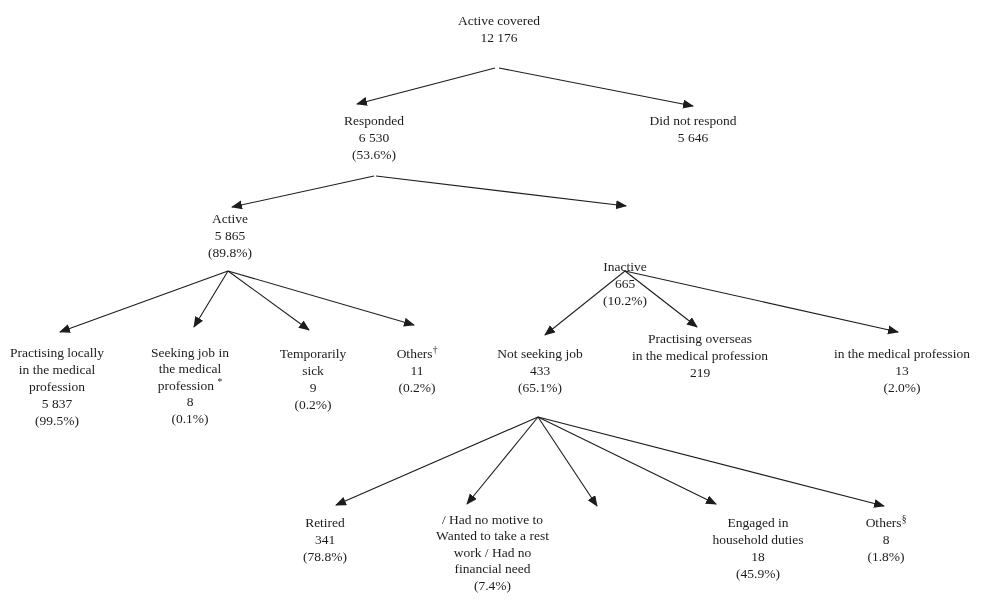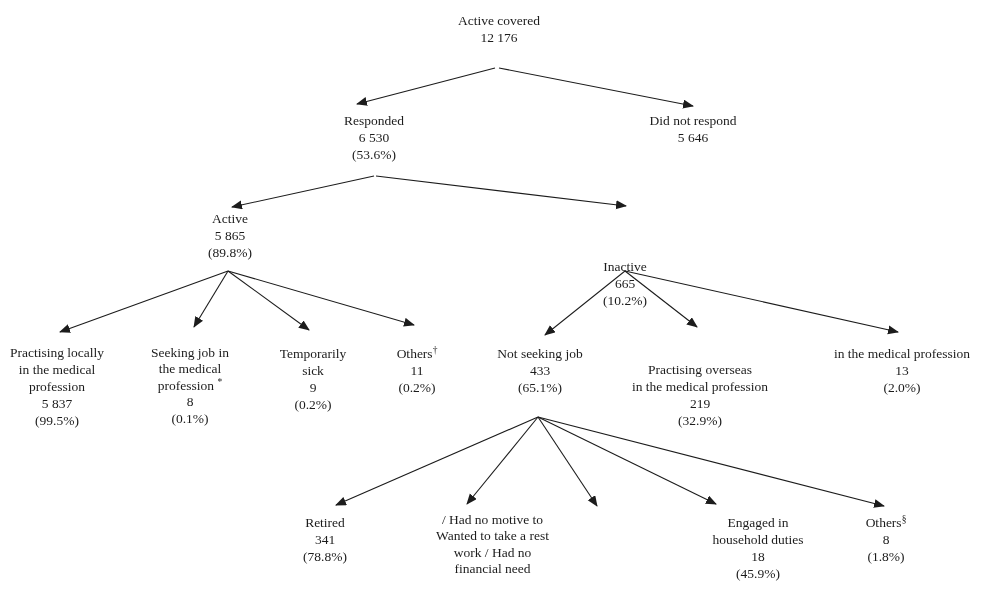--- a/index.html
+++ b/index.html
@@ -117,44 +117,44 @@
     <div>11</div>
     <div>(0.2%)</div>
   </div>
 
   <div class="node" style="left:470px; top:345px; width:140px;">
     <div>Not seeking job</div>
     <div>433</div>
     <div>(65.1%)</div>
   </div>
 
-  <div class="node" style="left:620px; top:361px; width:160px;">
+  <div class="node" style="left:620px; top:330px; width:160px;">
     <div>Practising overseas</div>
     <div>in the medical profession</div>
     <div>219</div>
-    <div>(32.9%)</div>
   </div>
 
   <div class="node" style="left:812px; top:345px; width:180px;">
     <div>in the medical profession</div>
     <div>13</div>
     <div>(2.0%)</div>
   </div>
 
   <div class="node" style="left:275px; top:514px; width:100px;">
     <div>Retired</div>
     <div>341</div>
     <div>(78.8%)</div>
   </div>
 
   <div class="node tight" style="left:410px; top:512px; width:165px;">
     <div>/ Had no motive to</div>
     <div>Wanted to take a rest</div>
     <div>work / Had no</div>
     <div>financial need</div>
+    <div>(7.4%)</div>
   </div>
 
 
   <div class="node" style="left:698px; top:514px; width:120px;">
     <div>Engaged in</div>
     <div>household duties</div>
     <div>18</div>
     <div>(45.9%)</div>
   </div>
 

